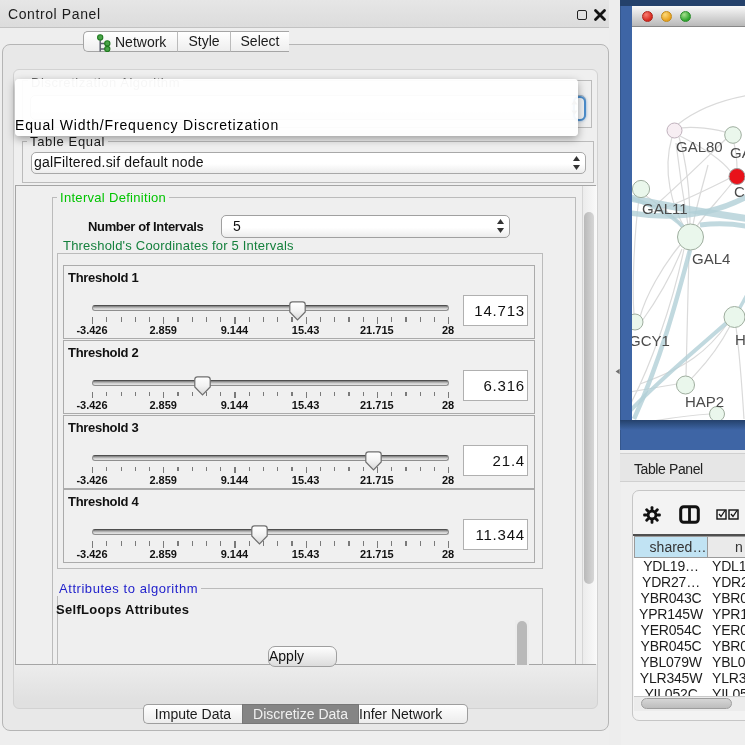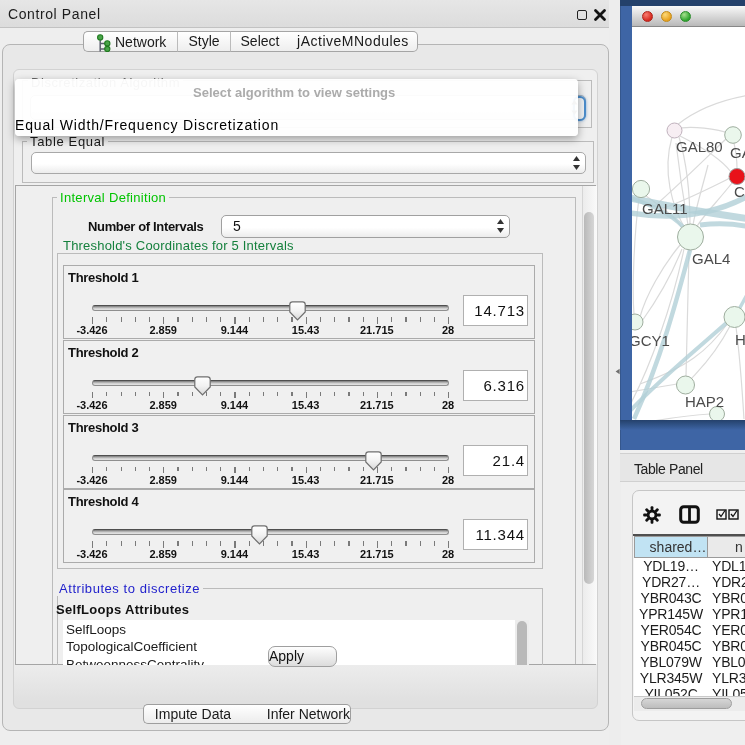--- a/index.html
+++ b/index.html
@@ -30,20 +30,21 @@
 <div class="abs" style="left:30px;top:95px;width:556px;height:25px;border:1px solid #b5b5b5;border-radius:5px;background:linear-gradient(#fff,#e9e9e9);box-sizing:border-box;"></div>
 <div class="abs" style="left:573px;top:96px;width:13px;height:25px;border:2.5px solid #4b8cca;border-radius:6px;background:#eef1f4;box-shadow:0 0 3px rgba(90,150,210,.8);box-sizing:border-box;"></div>
 <svg class="abs" style="left:570px;top:100px;" width="9" height="15" viewBox="0 0 9 15">
       <path d="M4.5 0 L7.5 4.5 L1.5 4.5 Z" fill="#555"></path>
       <path d="M4.5 15 L7.5 10.5 L1.5 10.5 Z" fill="#555"></path>
     </svg>
 
 <div class="abs" style="left:22px;top:141px;width:572px;height:42px;border:1px solid #bbb;box-sizing:border-box;"></div>
 <div class="abs" style="left:27px;top:134px;font-size:13px;letter-spacing:0.65px;color:#1a1a1a;background:#efefef;padding:0 3px;">Table Equal</div>
 <div class="abs" style="left:31px;top:152px;width:555px;height:22px;border:1px solid #a8a8a8;border-radius:5px;background:linear-gradient(#fff 55%,#ececec);box-sizing:border-box;"></div>
+<div class="abs" style="left:34px;top:154px;font-size:14px;letter-spacing:0.2px;color:#111;">galFiltered.sif default node</div>
 <svg class="abs" style="left:572px;top:156px;" width="9" height="14" viewBox="0 0 9 14">
       <path d="M4.5 0 L8 5 L1 5 Z" fill="#333"></path>
       <path d="M4.5 14 L8 9 L1 9 Z" fill="#333"></path>
     </svg>
 
 <div class="abs" style="left:15px;top:185px;width:581px;height:480px;border:1px solid #a5a5a5;background:#efefef;box-sizing:border-box;"></div>
 
 <div class="abs" style="left:582px;top:186px;width:14px;height:478px;background:linear-gradient(90deg,#ececec,#fafafa);border-left:1px solid #d5d5d5;"></div>
 <div class="abs" style="left:584px;top:212px;width:10px;height:372px;background:linear-gradient(90deg,#b9b9b9,#d6d6d6);border-radius:5px;"></div>
 
@@ -246,54 +247,48 @@
               <stop offset="0.5" stop-color="#f2f2f2"></stop>
               <stop offset="1" stop-color="#d8d8d8"></stop>
             </linearGradient>
           </defs>
         </svg>
         <div style="position:absolute;left:399px;top:29px;width:65px;height:31px;background:#fff;border:1px solid #b0b0b0;box-sizing:border-box;font-size:15px;letter-spacing:0.8px;color:#111;text-align:right;line-height:29px;padding-right:2px;">11.344</div>
       </div>
     </div>
 
 <div class="abs" style="left:57px;top:588px;width:486px;height:77px;border:1px solid #bbb;border-bottom:none;box-sizing:border-box;"></div>
-<div class="abs" style="left:56px;top:581px;font-size:13px;letter-spacing:0.55px;color:#2222cc;background:#efefef;padding:0 3px;">Attributes to discretize</div>
+<div class="abs" style="left:56px;top:581px;font-size:13px;letter-spacing:0.55px;color:#2222cc;background:#efefef;padding:0 3px;">Attributes to algorithm</div>
 <div class="abs" style="left:56px;top:602px;font-size:13px;font-weight:bold;letter-spacing:0.3px;color:#111;">SelfLoops Attributes</div>
-<div class="abs" style="left:63px;top:620px;width:452px;height:45px;background:#fff;overflow:hidden;">
-  <div style="position:absolute;left:3px;top:2px;font-size:13.5px;color:#1a1a1a;">SelfLoops</div>
-  <div style="position:absolute;left:3px;top:19px;font-size:13.5px;color:#1a1a1a;">TopologicalCoefficient</div>
-  <div style="position:absolute;left:3px;top:37px;font-size:13.5px;color:#1a1a1a;">BetweennessCentrality</div>
-</div>
 <div class="abs" style="left:515px;top:620px;width:14px;height:45px;background:#ececec;"></div>
 <div class="abs" style="left:517px;top:621px;width:10px;height:44px;background:#b9b9b9;border-radius:5px 5px 0 0;"></div>
 
 <div class="abs" style="left:268px;top:646px;width:69px;height:21px;border:1px solid #9f9f9f;border-radius:7px;background:linear-gradient(#fefefe,#dcdcdc);box-sizing:border-box;text-align:left;font-size:14px;color:#111;line-height:19px;">Apply</div>
 
 <div class="abs" style="left:143px;top:704px;height:20px;display:flex;font-size:14px;">
   <div style="width:99px;background:linear-gradient(#fff,#ececec);border:1px solid #9e9e9e;border-right:none;border-radius:5px 0 0 5px;text-align:center;line-height:19px;color:#1a1a1a;box-sizing:border-box;">Impute Data</div>
-  <div style="width:109px;background:linear-gradient(#fff,#ececec);border:1px solid #9e9e9e;border-left:none;border-radius:0 5px 5px 0;text-align:right;line-height:19px;color:#1a1a1a;box-sizing:border-box;">Infer Network</div>
+  <div style="width:117px;background:#858585;border:1px solid #777;text-align:center;line-height:19px;color:#f0f0f0;box-sizing:border-box;">Discretize Data</div>
+  <div style="width:109px;background:linear-gradient(#fff,#ececec);border:1px solid #9e9e9e;border-left:none;border-radius:0 5px 5px 0;text-align:left;line-height:19px;color:#1a1a1a;box-sizing:border-box;">Infer Network</div>
 </div>
 
 <div class="abs" style="left:83px;top:31px;height:21px;display:flex;font-size:14px;">
   <div style="position:relative;width:94px;background:linear-gradient(#fff,#eee);border:1px solid #a5a5a5;border-right:none;border-radius:5px 0 0 5px;box-sizing:border-box;line-height:19px;color:#1a1a1a;">
     <svg style="position:absolute;left:12px;top:2px" width="17" height="18" viewBox="0 0 17 18">
           <path d="M4.2 4.5 L4.2 17.5 M4.2 9.4 L9.3 9.4 M4.2 15 L9.3 15" stroke="#5c616e" stroke-width="1.5" fill="none"></path>
           <circle cx="4.2" cy="3.4" r="2.6" fill="#4aa54a" stroke="#1f7a1f" stroke-width="1.1"></circle>
           <circle cx="11.3" cy="9.4" r="2.6" fill="#4aa54a" stroke="#1f7a1f" stroke-width="1.1"></circle>
           <circle cx="11.3" cy="15" r="2.6" fill="#4aa54a" stroke="#1f7a1f" stroke-width="1.1"></circle>
         </svg>
     <span style="position:absolute;left:31px;top:1px">Network</span>
   </div>
   <div style="width:53px;background:linear-gradient(#fff,#eee);border:1px solid #a5a5a5;border-right:none;border-left:1px solid #bbb;text-align:center;line-height:19px;color:#1a1a1a;box-sizing:border-box;">Style</div>
   <div style="width:59px;background:linear-gradient(#fff,#eee);border:1px solid #a5a5a5;border-right:none;border-left:1px solid #bbb;text-align:center;line-height:19px;color:#1a1a1a;box-sizing:border-box;">Select</div>
-  <div style="width:129px;background:linear-gradient(#fff,#eee);border:1px solid #a5a5a5;border-left:none;border-radius:0 5px 5px 0;text-align:center;line-height:19px;color:#1a1a1a;box-sizing:border-box;letter-spacing:0.5px;">jActiveMNodules</div>
 </div>
 
 <div class="abs" style="left:15px;top:79px;width:563px;height:57px;background:rgba(255,255,255,0.94);border-radius:4px;box-shadow:0 3px 9px rgba(0,0,0,0.35);"></div>
-<div class="abs" style="left:193px;top:85px;width:210px;font-size:13px;font-weight:bold;color:#ababab;">Select algorithm to view settings</div>
 <div class="abs" style="left:15px;top:117px;font-size:14px;letter-spacing:0.85px;color:#000;">Equal Width/Frequency Discretization</div>
 
 <div class="abs" style="left:609px;top:0;width:12px;height:745px;background:#ededed;"></div>
 <svg class="abs" style="left:615px;top:368px;" width="5" height="7" viewBox="0 0 5 7">
       <path d="M4.6 0.8 L0.6 3.5 L4.6 6.2 Z" fill="#6f6f6f"></path>
     </svg>
 
 <div class="abs" style="left:620px;top:0;width:125px;height:450px;background:#3e65a5;border-left:1.5px solid #35578d;box-sizing:border-box;"></div>
 <div class="abs" style="left:620px;top:0;width:125px;height:6px;background:#24416b;"></div>
 <div class="abs" style="left:620px;top:420px;width:125px;height:10px;background:linear-gradient(#24416b,#3e65a5);"></div>

